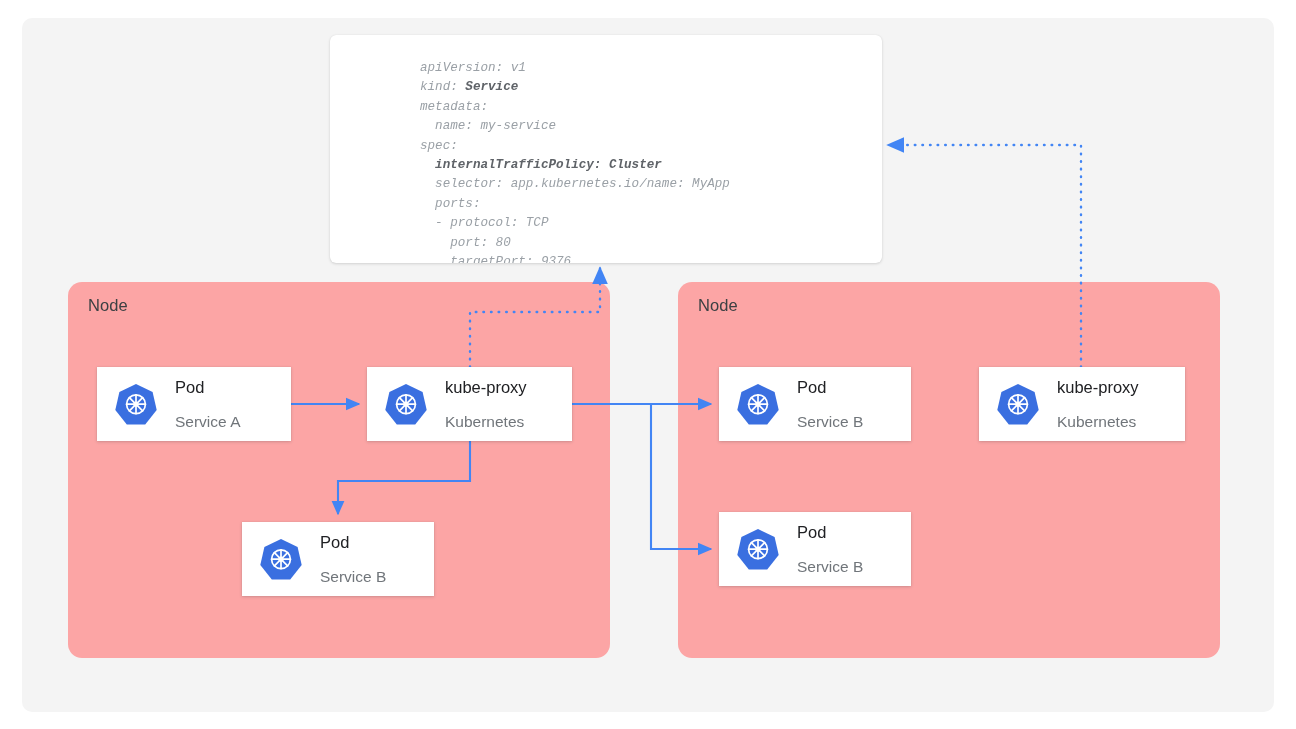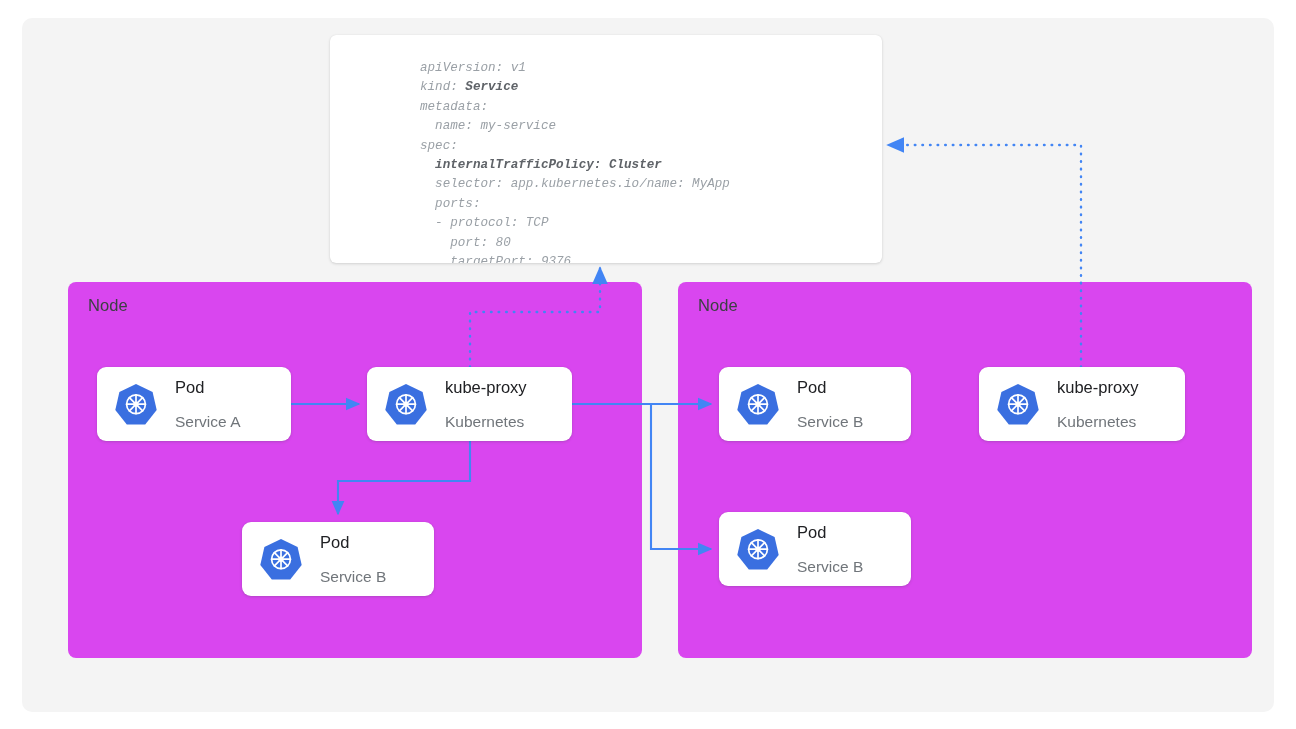--- a/index.html
+++ b/index.html
@@ -21,23 +21,22 @@
     left: 22px;
     top: 18px;
     width: 1252px;
     height: 694px;
     background: #f4f4f4;
     border-radius: 10px;
   }
   
   .node-box {
     position: absolute;
-    background: #d946ef;
-    border-radius: 8px;
-    padding-left: 32px;
+    background: #fca5a5;
+    border-radius: 14px;
   }
   #node-left  { left: 68px;  top: 282px; width: 542px; height: 376px; }
   #node-right { left: 678px; top: 282px; width: 542px; height: 376px; }
   .node-label {
     position: absolute;
     left: 20px;
     top: 14px;
     font-size: 16.5px;
     color: #3c4043;
     letter-spacing: 0.1px;
@@ -68,21 +67,21 @@
   }
   #code-text b {
     color: #5f6368;
     font-weight: bold;
     font-style: italic;
   }
   
   .card {
     position: absolute;
     background: #ffffff;
-    border-radius: 9px;
+    border-radius: 0;
     box-shadow: 0 1px 3px rgba(60,64,67,0.22), 0 0 1px rgba(60,64,67,0.14);
     display: flex;
     align-items: center;
     box-sizing: border-box;
   }
   .card .k8s-logo {
     flex: 0 0 auto;
     margin-left: 16px;
     width: 46px;
     height: 46px;

